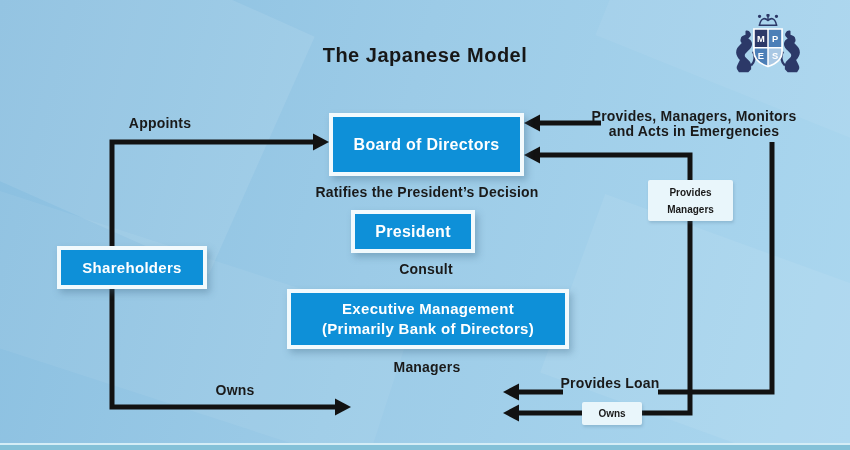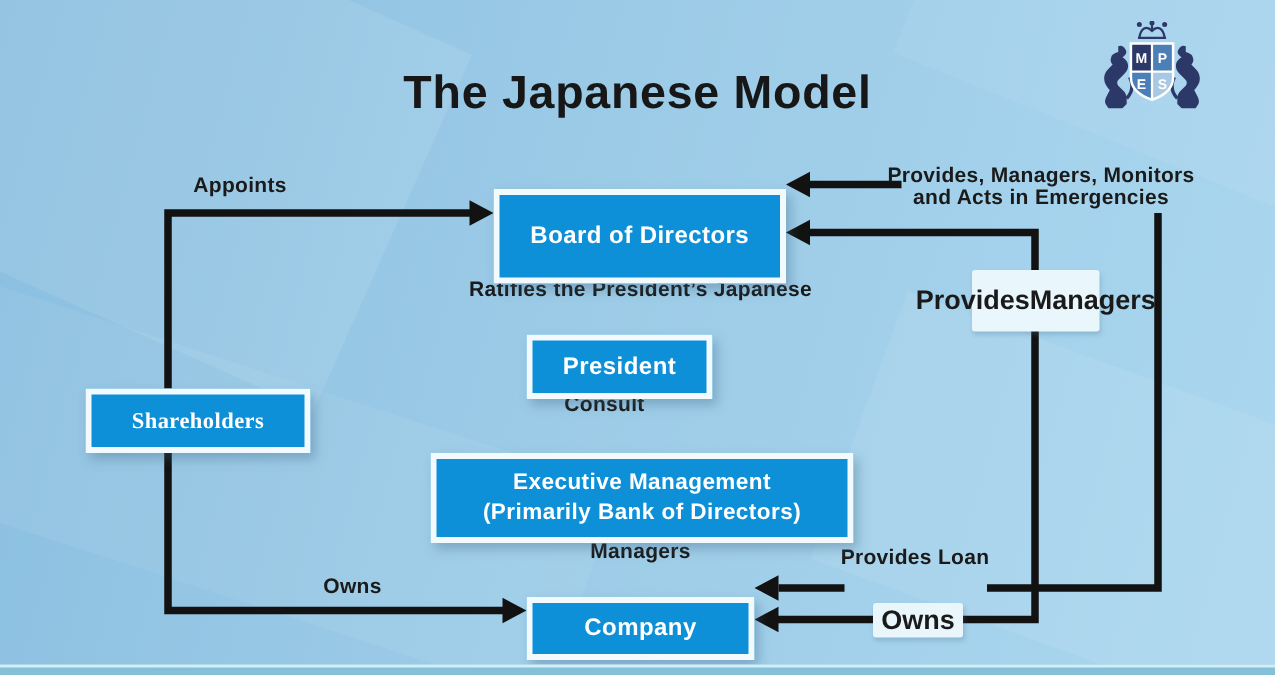--- a/index.html
+++ b/index.html
@@ -12,58 +12,58 @@
   }
   .streak { position: absolute; background: rgba(255,255,255,0.09); pointer-events: none; }
   .streak.s1 { left: -140px; top: -60px; width: 420px; height: 260px; transform: rotate(24deg); }
   .streak.s2 { left: -60px; top: 250px; width: 460px; height: 150px; transform: rotate(18deg); background: rgba(255,255,255,0.06); }
   .streak.s3 { left: 560px; top: 260px; width: 420px; height: 190px; transform: rotate(20deg); background: rgba(255,255,255,0.07); }
   .streak.s4 { left: 610px; top: -40px; width: 320px; height: 140px; transform: rotate(22deg); background: rgba(255,255,255,0.06); }
 
   .title {
     position: absolute; left: 0; right: 0; top: 44px;
     text-align: center;
-    font-size: 31px; font-weight: 700; letter-spacing: 0.5px;
+    font-size: 20px; font-weight: 700; letter-spacing: 0.5px;
     color: #171717;
   }
 
   svg.connectors { position: absolute; left: 0; top: 0; z-index: 1; }
   .connectors path { fill: none; stroke: #121212; stroke-width: 5; }
   .connectors polygon { fill: #121212; }
 
   .node {
     position: absolute; z-index: 3;
     background: #0e90d8;
     border: 4px solid #f2fafd;
     box-shadow: 3px 4px 7px rgba(60,100,130,0.35);
     color: #ffffff;
     display: flex; flex-direction: column; align-items: center; justify-content: center;
     font-size: 15px; font-weight: 600; letter-spacing: 0.3px;
-    text-align: center; line-height: 20px; margin-top: 13px;
+    text-align: center; line-height: 20px;
   }
   .node-board        { left: 329px; top: 113px; width: 195px; height: 63px; font-size: 16px; }
   .node-president    { left: 351px; top: 210px; width: 124px; height: 43px; font-size: 16px; }
   .node-executive    { left: 287px; top: 289px; width: 282px; height: 60px; }
-  .node-shareholders { left: 57px;  top: 246px; width: 150px; height: 43px; font-family: Liberation Serif, serif; }
+  .node-shareholders { left: 57px;  top: 246px; width: 150px; height: 43px; }
   .node-mainbank     { left: 643px; top: 247px; width: 148px; height: 42px; font-size: 16px; }
   .node-company      { left: 351px; top: 385px; width: 152px; height: 42px; font-size: 16px; }
 
   .edge-label {
     position: absolute; z-index: 2;
     transform: translateX(-50%);
     font-size: 14px; font-weight: 700; letter-spacing: 0.2px;
     color: #1a1a1a; text-align: center; line-height: 15px;
     white-space: nowrap;
   }
   .label-box {
     position: absolute; z-index: 2;
     background: #e9f6fb;
     color: #1a1a1a;
-    display: flex; flex-direction: row; align-items: center; justify-content: center;
-    font-size: 18px; font-weight: 700; line-height: 17px;
+    display: flex; flex-direction: column; align-items: center; justify-content: center;
+    font-size: 10px; font-weight: 700; line-height: 17px;
     border-radius: 2px;
     box-shadow: 1px 2px 3px rgba(70,110,140,0.25);
   }
   .box-provides-managers { left: 648px; top: 180px; width: 85px; height: 41px; }
   .box-owns-right        { left: 582px; top: 402px; width: 60px; height: 23px; }
 
   .footer-band {
     position: absolute; left: 0; right: 0; bottom: 0; height: 7px; z-index: 4;
     background: #84c1d8;
     border-top: 2px solid #d4edf6;
@@ -117,40 +117,37 @@
   <div class="node node-president">
     <span>President</span>
   </div>
   <div class="node node-executive">
     <span>Executive Management</span>
     <span>(Primarily Bank of Directors)</span>
   </div>
   <div class="node node-shareholders">
     <span>Shareholders</span>
   </div>
-  <div class="node node-company">
-    <span>Company</span>
-  </div>
 
   <div class="edge-label" style="left:160px; top:116px;">Appoints</div>
 
   <div class="edge-label" style="left:694px; top:109px;">
     <div>Provides, Managers, Monitors</div>
     <div>and Acts in Emergencies</div>
   </div>
 
-  <div class="edge-label" style="left:427px; top:185px;">Ratifies the President’s Japanese</div>
+  <div class="edge-label" style="left:427px; top:185px;">Ratifies the President’s Decision</div>
 
-  <div class="edge-label" style="left:403px; top:262px;">Consult</div>
+  <div class="edge-label" style="left:426px; top:262px;">Consult</div>
 
   <div class="edge-label" style="left:427px; top:360px;">Managers</div>
 
   <div class="edge-label" style="left:235px; top:383px;">Owns</div>
 
-  <div class="edge-label" style="left:610px; top:364px;">Provides Loan</div>
+  <div class="edge-label" style="left:610px; top:376px;">Provides Loan</div>
 
   <div class="label-box box-provides-managers">
     <div>Provides</div>
     <div>Managers</div>
   </div>
   <div class="label-box box-owns-right">
     <div>Owns</div>
   </div>
 
   <div class="logo">

